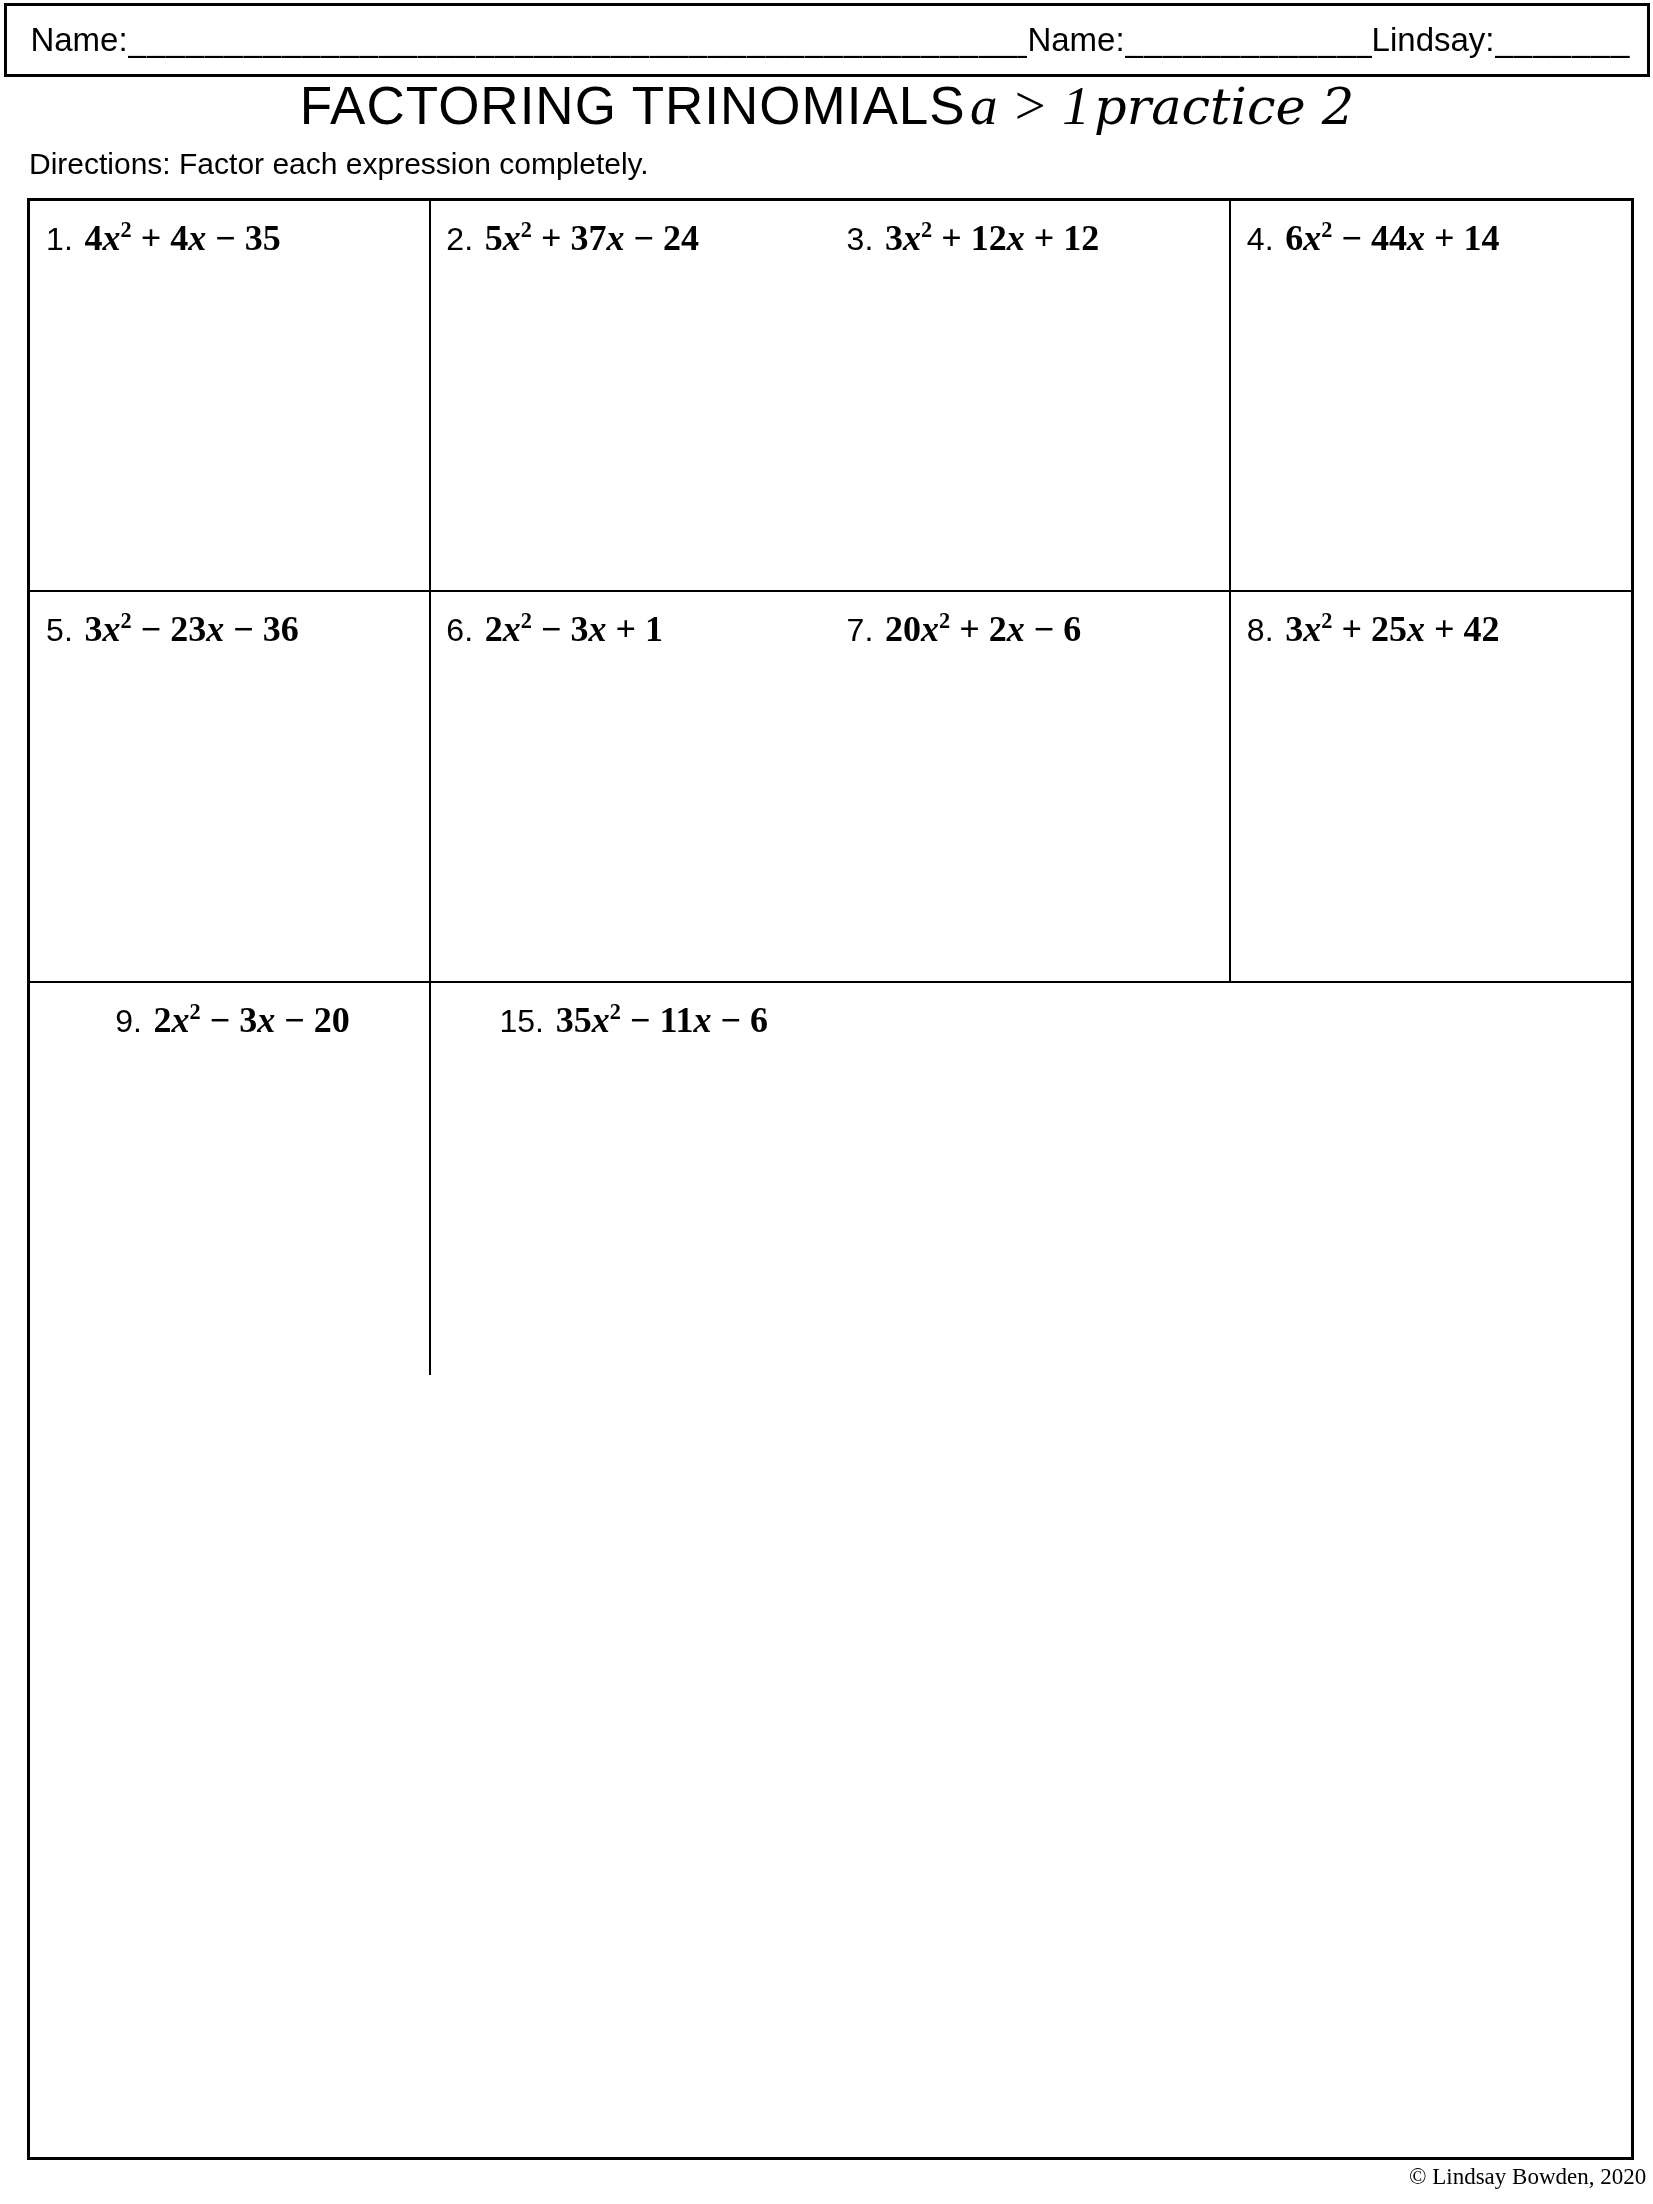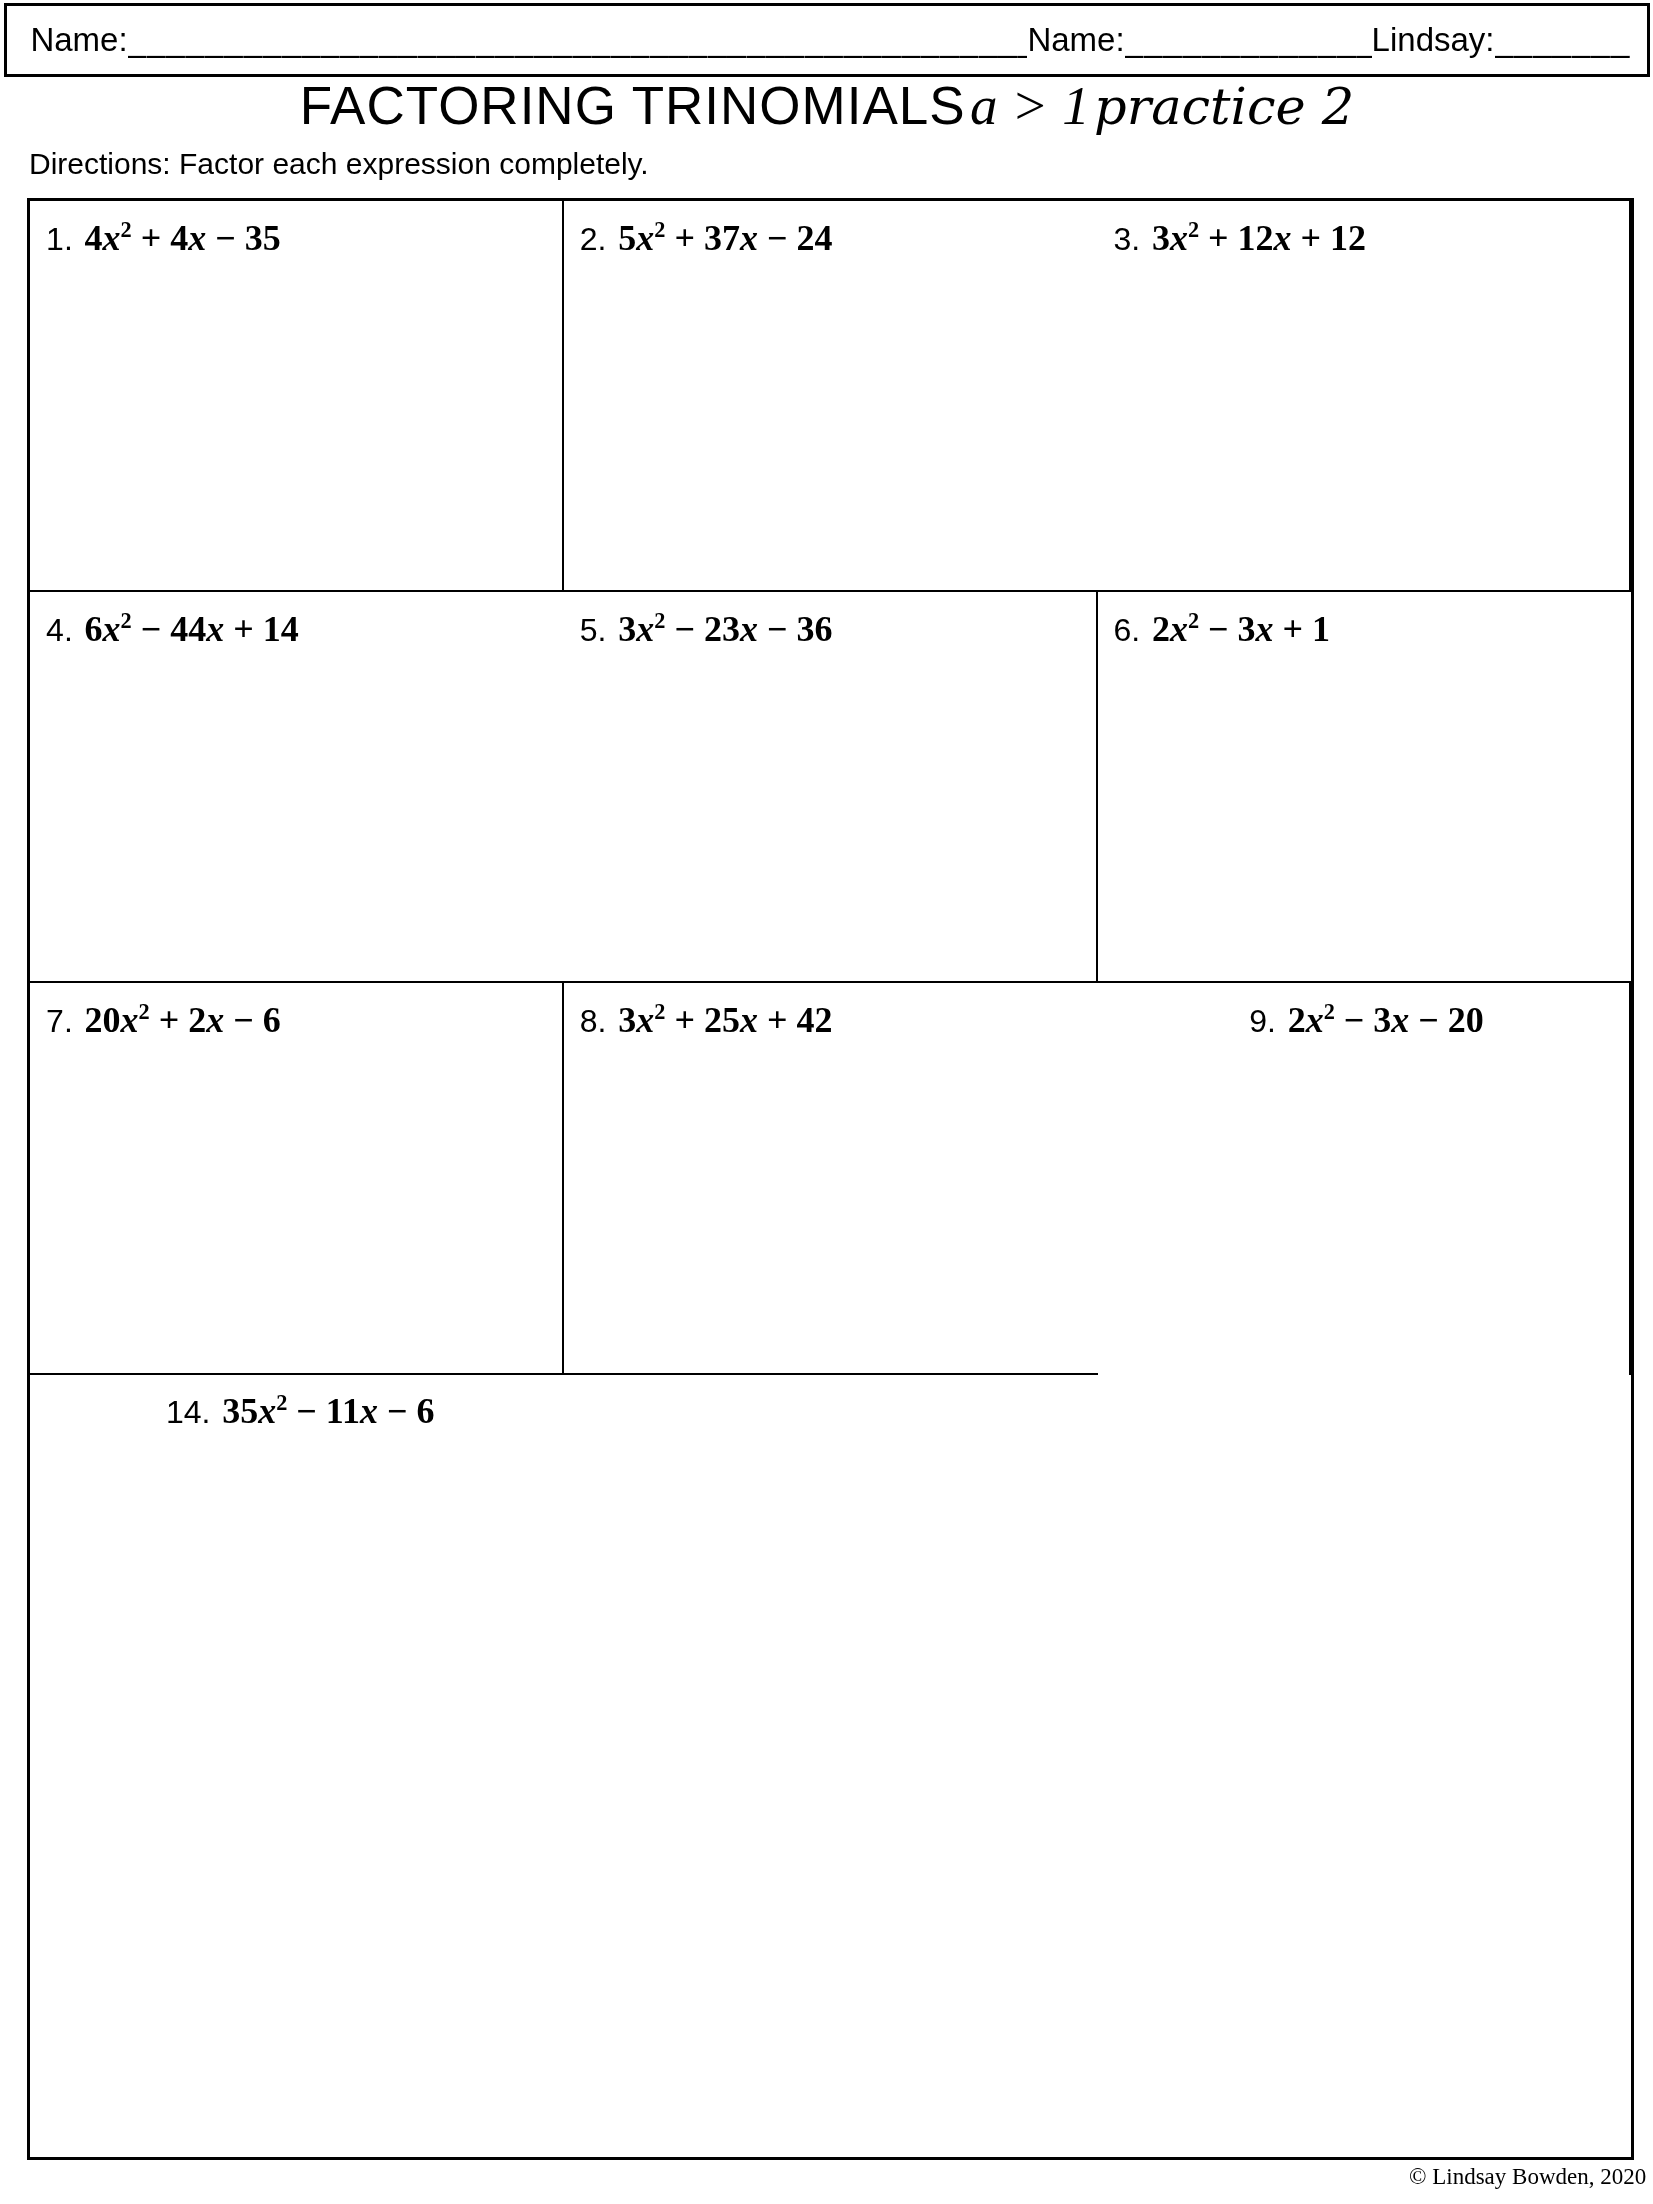--- a/index.html
+++ b/index.html
@@ -67,21 +67,21 @@
   }
 
   
   .grid {
     position: absolute;
     left: 27.4px; top: 198px;
     width: 1607px; height: 1962px;
     border: 3.9px solid #000;
     box-sizing: border-box;
     display: grid;
-    grid-template-columns: 1fr 1fr 1fr;
+    grid-template-columns: 1fr 1fr 1fr 1fr;
     grid-template-rows: repeat(5, 1fr);
   }
   .cell {
     border-right: 2.9px solid #000;
     border-bottom: 2.9px solid #000;
     padding: 15.7px 9.8px 0 15.7px;
     box-sizing: border-box;
   }
   .cell:nth-child(2n) { border-right: none; }
   .cell:nth-child(n+9) { border-bottom: none; text-align: center; }
@@ -148,20 +148,20 @@
     <div class="cell">
       <span class="pnum">7.</span><span class="pexpr">20<i>x</i><sup>2</sup> + 2<i>x</i> − 6</span>
     </div>
     <div class="cell">
       <span class="pnum">8.</span><span class="pexpr">3<i>x</i><sup>2</sup> + 25<i>x</i> + 42</span>
     </div>
     <div class="cell">
       <span class="pnum">9.</span><span class="pexpr">2<i>x</i><sup>2</sup> − 3<i>x</i> − 20</span>
     </div>
     <div class="cell">
-      <span class="pnum">14.</span><span class="pexpr">35<i>x</i><sup>2</sup> − 11<i>x</i> − 6</span>
+      <span class="pnum">15.</span><span class="pexpr">35<i>x</i><sup>2</sup> − 11<i>x</i> − 6</span>
     </div>
   </div>
 
   <div class="footer">© Lindsay Bowden, 2020</div>
 
 </div>
 
 
 </body></html>

